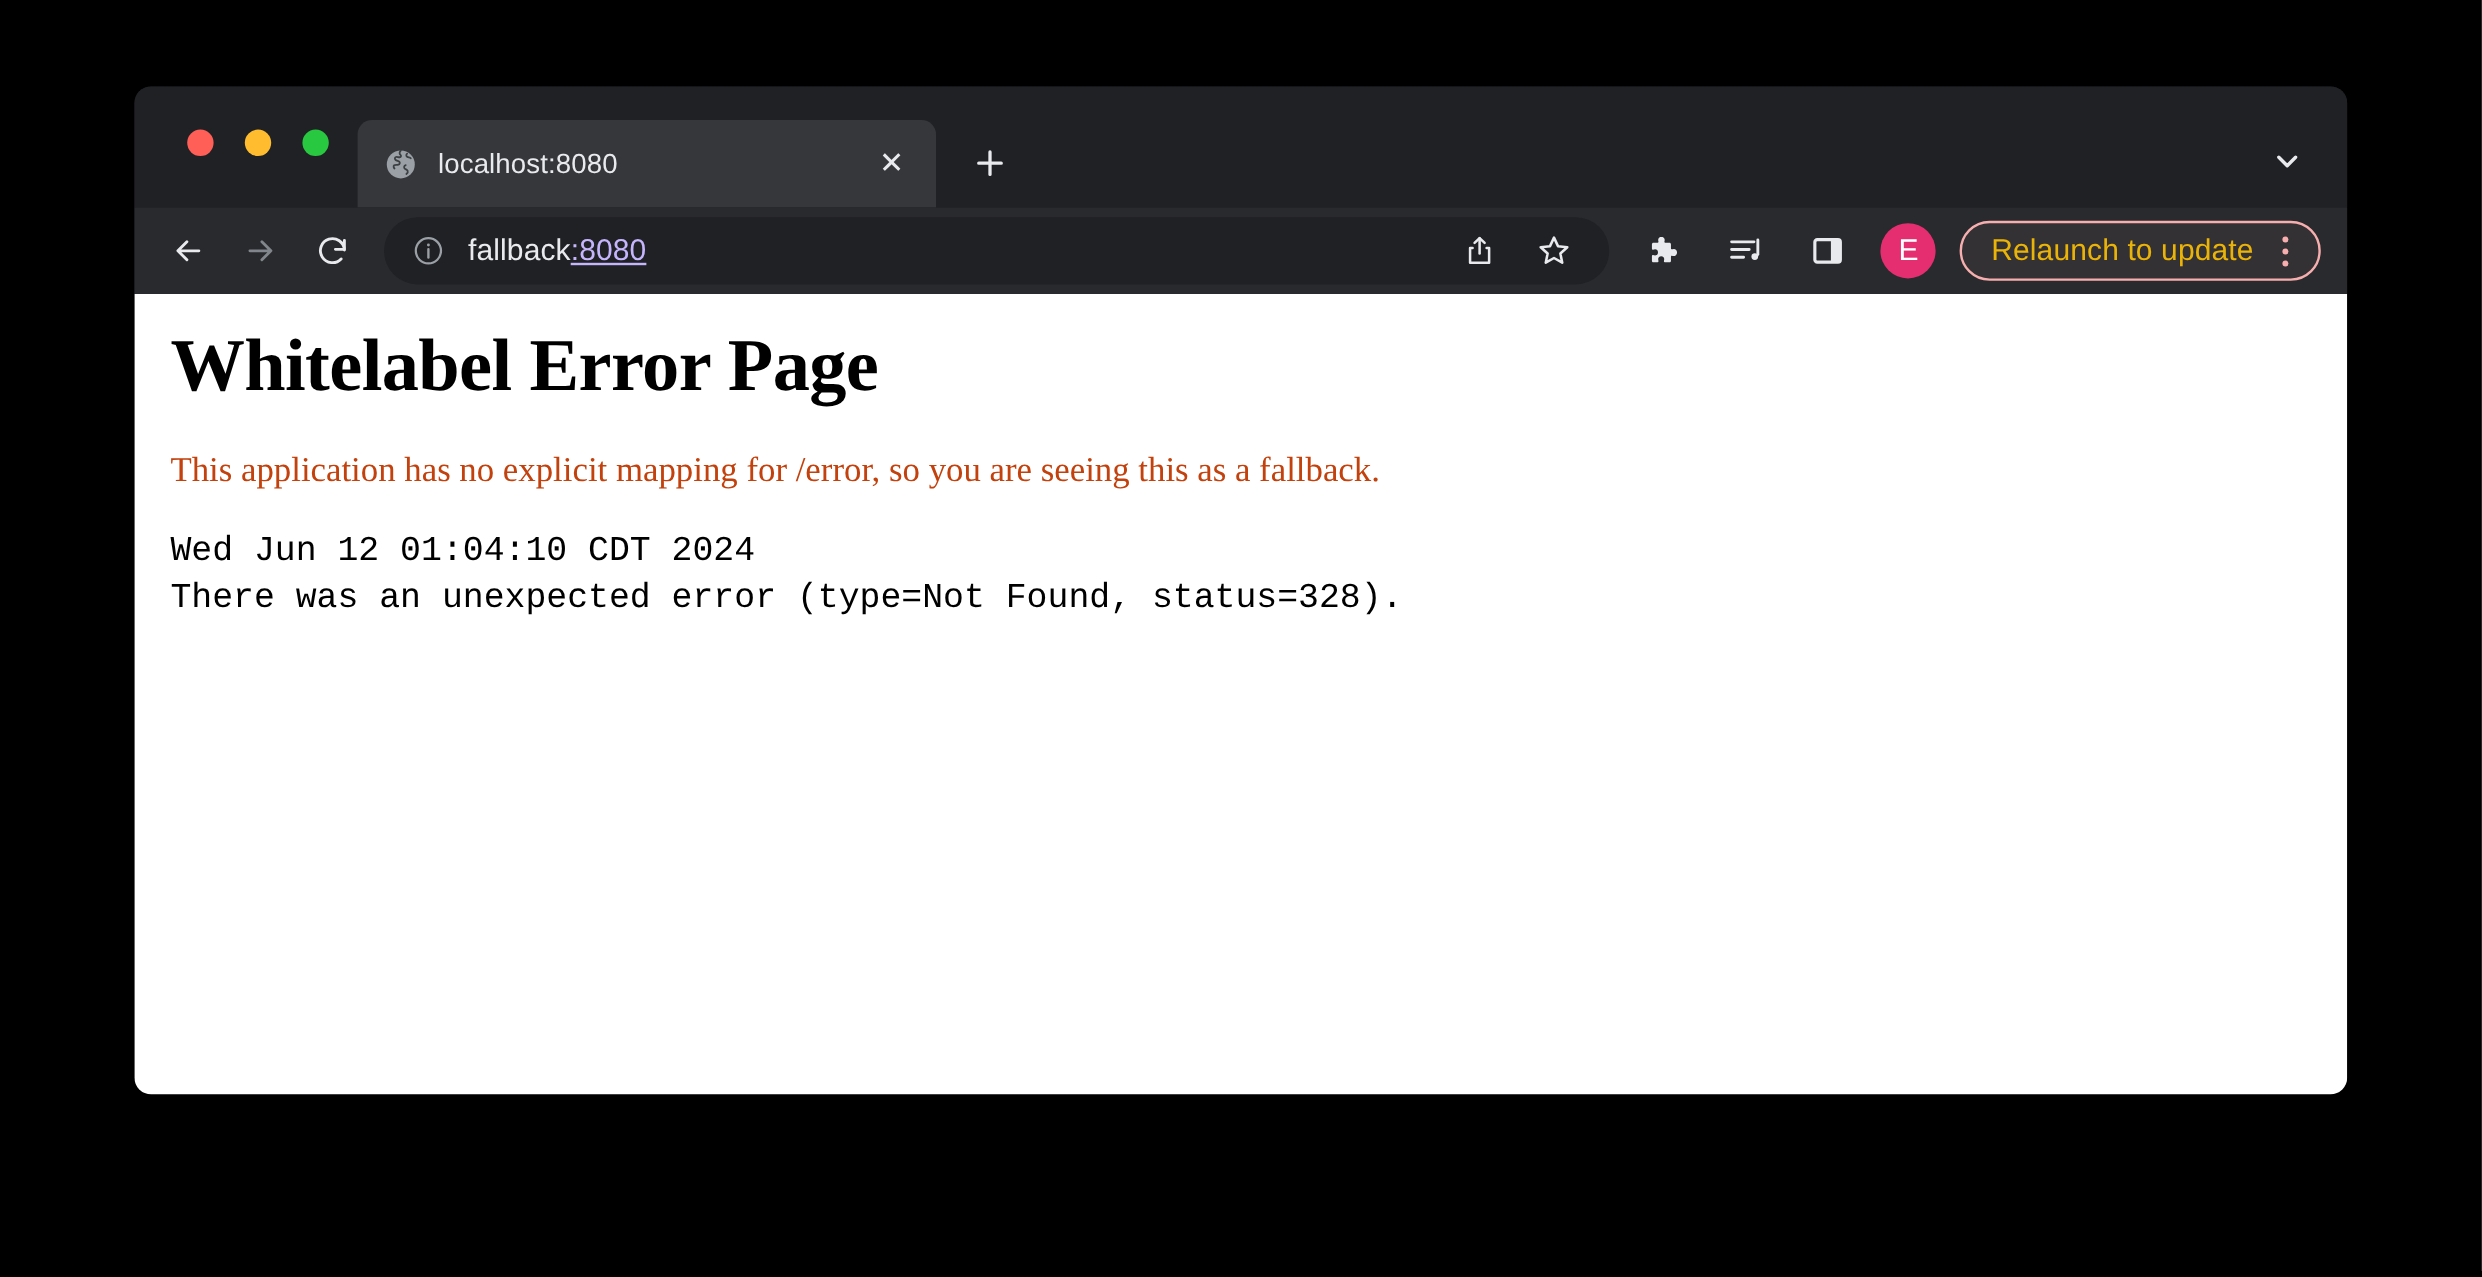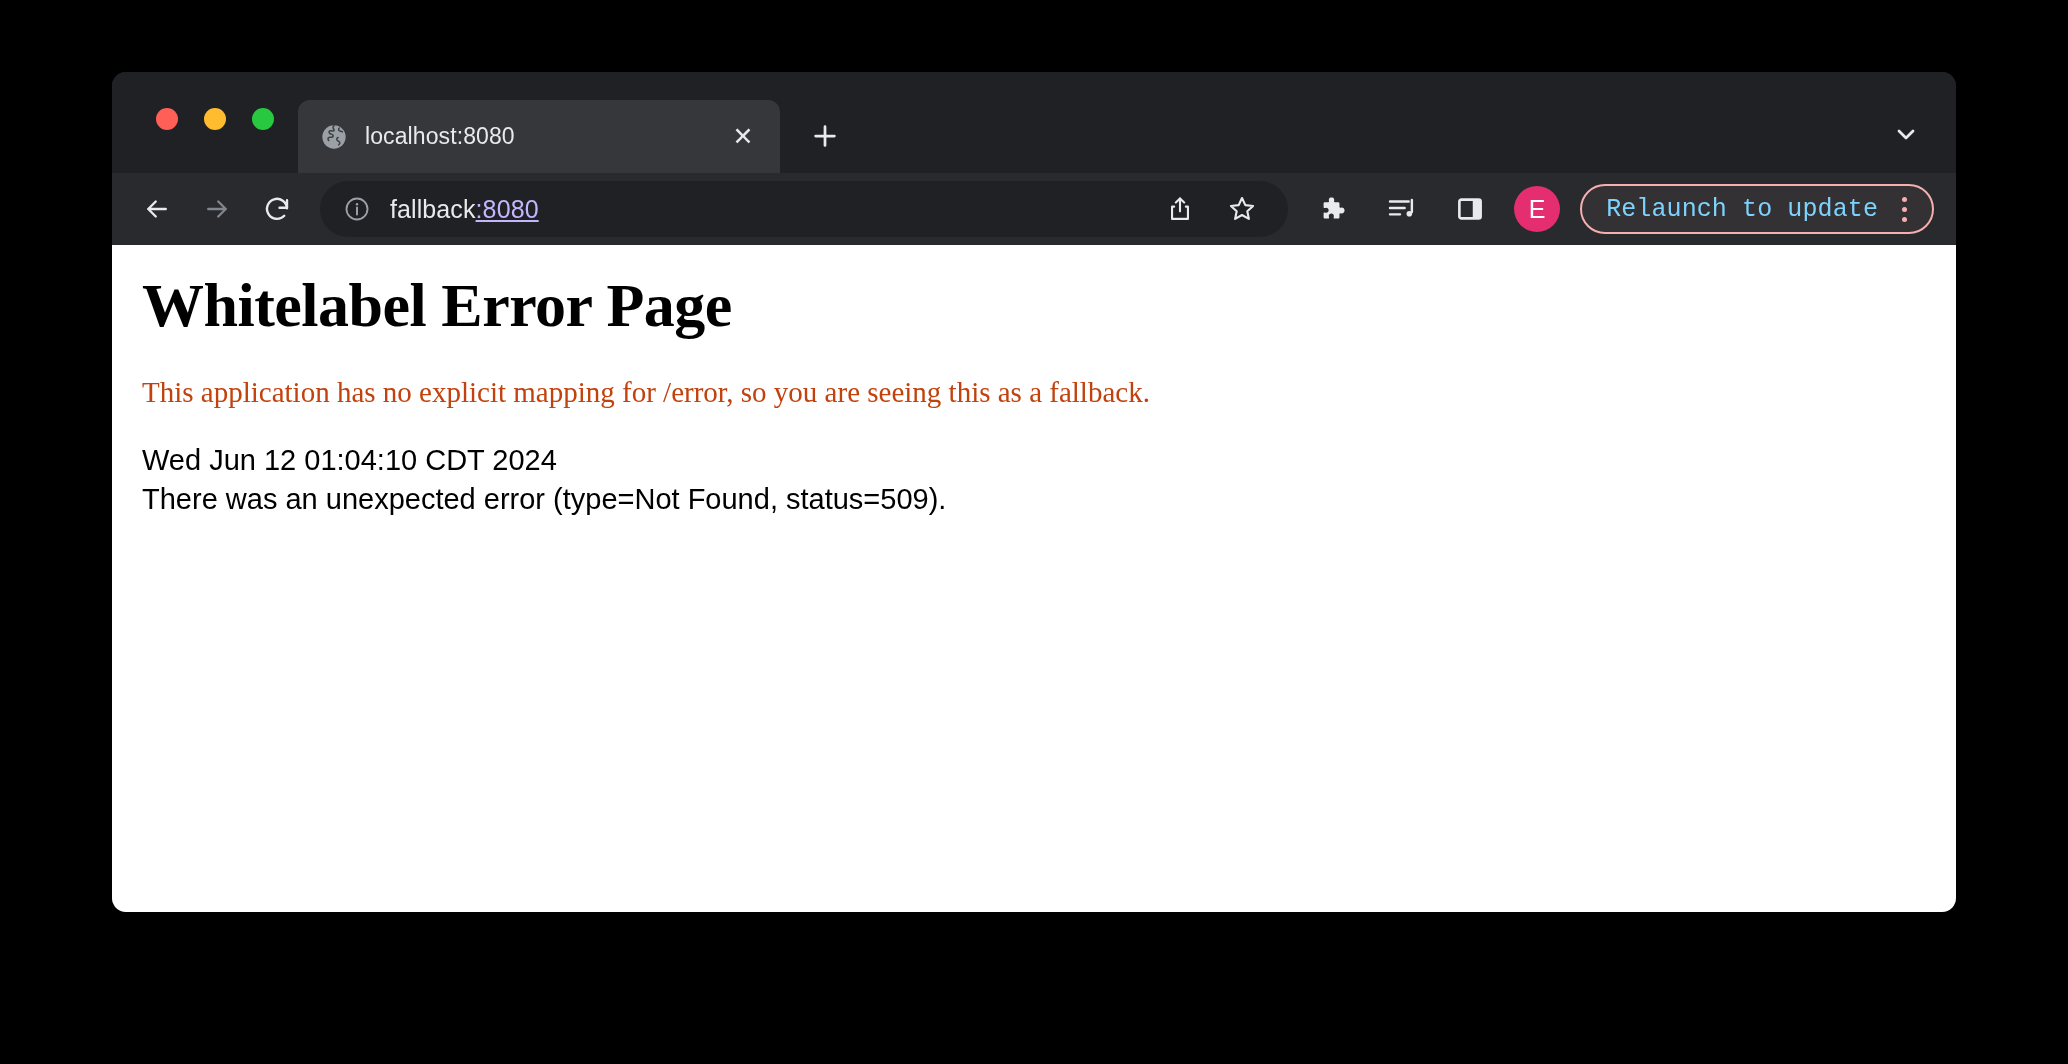--- a/index.html
+++ b/index.html
@@ -178,25 +178,24 @@
     height: 50px;
     border: 2px solid #f6aeae;
     border-radius: 25px;
     display: flex;
     align-items: center;
     padding: 0 10px 0 24px;
     gap: 8px;
     background: rgba(246,174,174,0.06);
   }
   .update-pill-label {
-    color: #7dd3fc;
+    color: #eab308;
     font-size: 25px;
     white-space: nowrap;
     letter-spacing: 0.1px;
-    font-family: Liberation Mono, monospace;
   }
   .kebab {
     width: 36px; height: 40px;
     display: flex; flex-direction: column;
     align-items: center; justify-content: center;
     gap: 5px;
   }
   .kebab i { width: 5px; height: 5px; border-radius: 50%; background: #f6aeae; display: block; }
 
   
@@ -217,21 +216,21 @@
     letter-spacing: -0.5px;
   }
   .page-para {
     font-family: "Liberation Serif", serif;
     font-size: 29px;
     color: #c2410c;
     line-height: 1.0;
     margin-bottom: 34px;
   }
   .page-block {
-    font-family: Liberation Sans, sans-serif;
+    font-family: Liberation Mono, monospace;
     font-size: 29px;
     color: #000000;
     line-height: 1.33;
   }
   .page-block div { white-space: nowrap; }
 </style>
 </head>
 <body>
 
 <div class="browser-window">
@@ -352,18 +351,18 @@
       </span>
     </div>
   </div>
 
   <div class="page-content">
     <div class="page-inner">
       <h1 class="page-title">Whitelabel Error Page</h1>
       <p class="page-para">This application has no explicit mapping for /error, so you are seeing this as a fallback.</p>
       <div class="page-block">
         <div>Wed Jun 12 01:04:10 CDT 2024</div>
-        <div>There was an unexpected error (type=Not Found, status=509).</div>
+        <div>There was an unexpected error (type=Not Found, status=328).</div>
       </div>
     </div>
   </div>
 
 </div>
 
 </body></html>

